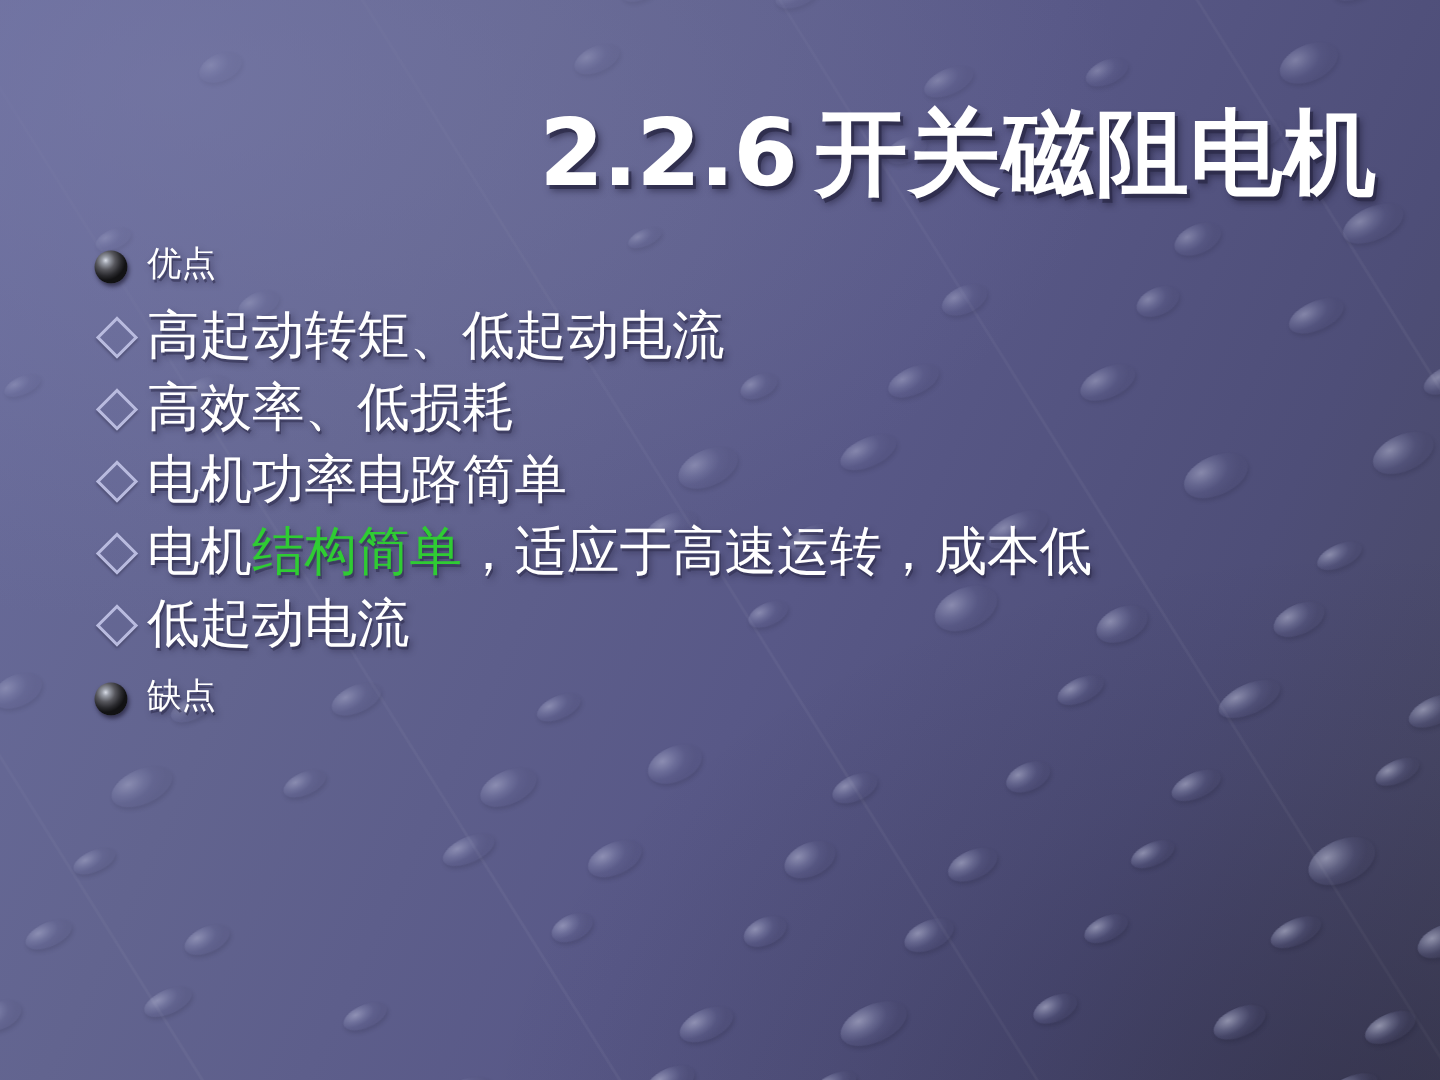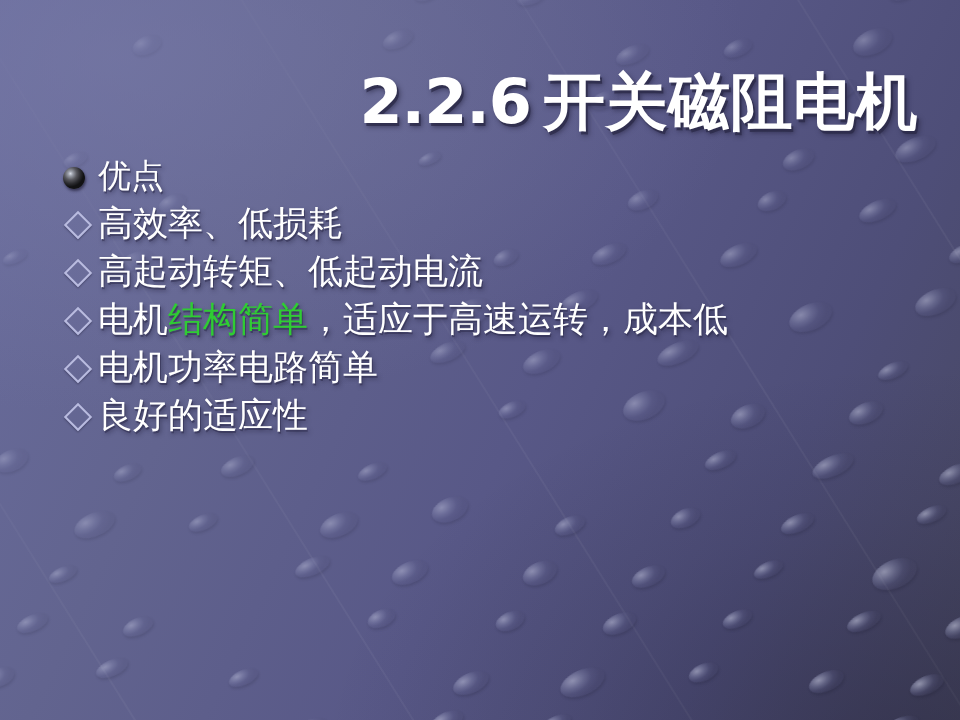--- a/index.html
+++ b/index.html
@@ -127,21 +127,21 @@
 
   .text {
     font-size: 35px;
     line-height: 44px;
     color: #ffffff;
     white-space: nowrap;
     text-shadow:
       1px 2px 0 rgba(46,44,76,0.55),
       2px 3px 4px rgba(28,26,52,0.50);
   }
-  .lvl1 .text { font-size: 33px; }
+  .lvl1 .text { font-size: 23px; }
 
   .hl { color: #2fcc33; }
 
   
   .para {
     margin: 2px 0 0 38px;
     font-size: 35px;
     line-height: 46px;
     color: #ffffff;
     max-width: 800px;
@@ -249,40 +249,44 @@
 
   <div class="body">
 
     <div class="row lvl1">
       <span class="marker"></span>
       <span class="text">优点</span>
     </div>
 
     <div class="row lvl2">
       <span class="marker"></span>
+      <span class="text">高起动转矩、低起动电流</span>
+    </div>
+
+    <div class="row lvl2">
+      <span class="marker"></span>
       <span class="text">高效率、低损耗</span>
     </div>
 
     <div class="row lvl2">
       <span class="marker"></span>
-      <span class="text">高起动转矩、低起动电流</span>
+      <span class="text">电机功率电路简单</span>
     </div>
 
     <div class="row lvl2">
       <span class="marker"></span>
       <span class="text"><span>电机</span><span class="hl">结构简单</span><span>，适应于高速运转，成本低</span></span>
     </div>
 
-    <div class="row lvl2">
-      <span class="marker"></span>
-      <span class="text">电机功率电路简单</span>
-    </div>
-
-
-    <div class="row lvl2">
-      <span class="marker"></span>
-      <span class="text">良好的适应性</span>
-    </div>
-
+
+    <div class="row lvl2">
+      <span class="marker"></span>
+      <span class="text">低起动电流</span>
+    </div>
+
+    <div class="row lvl1">
+      <span class="marker"></span>
+      <span class="text">缺点</span>
+    </div>
 
 
   </div>
 </div>
 
 </body></html>

